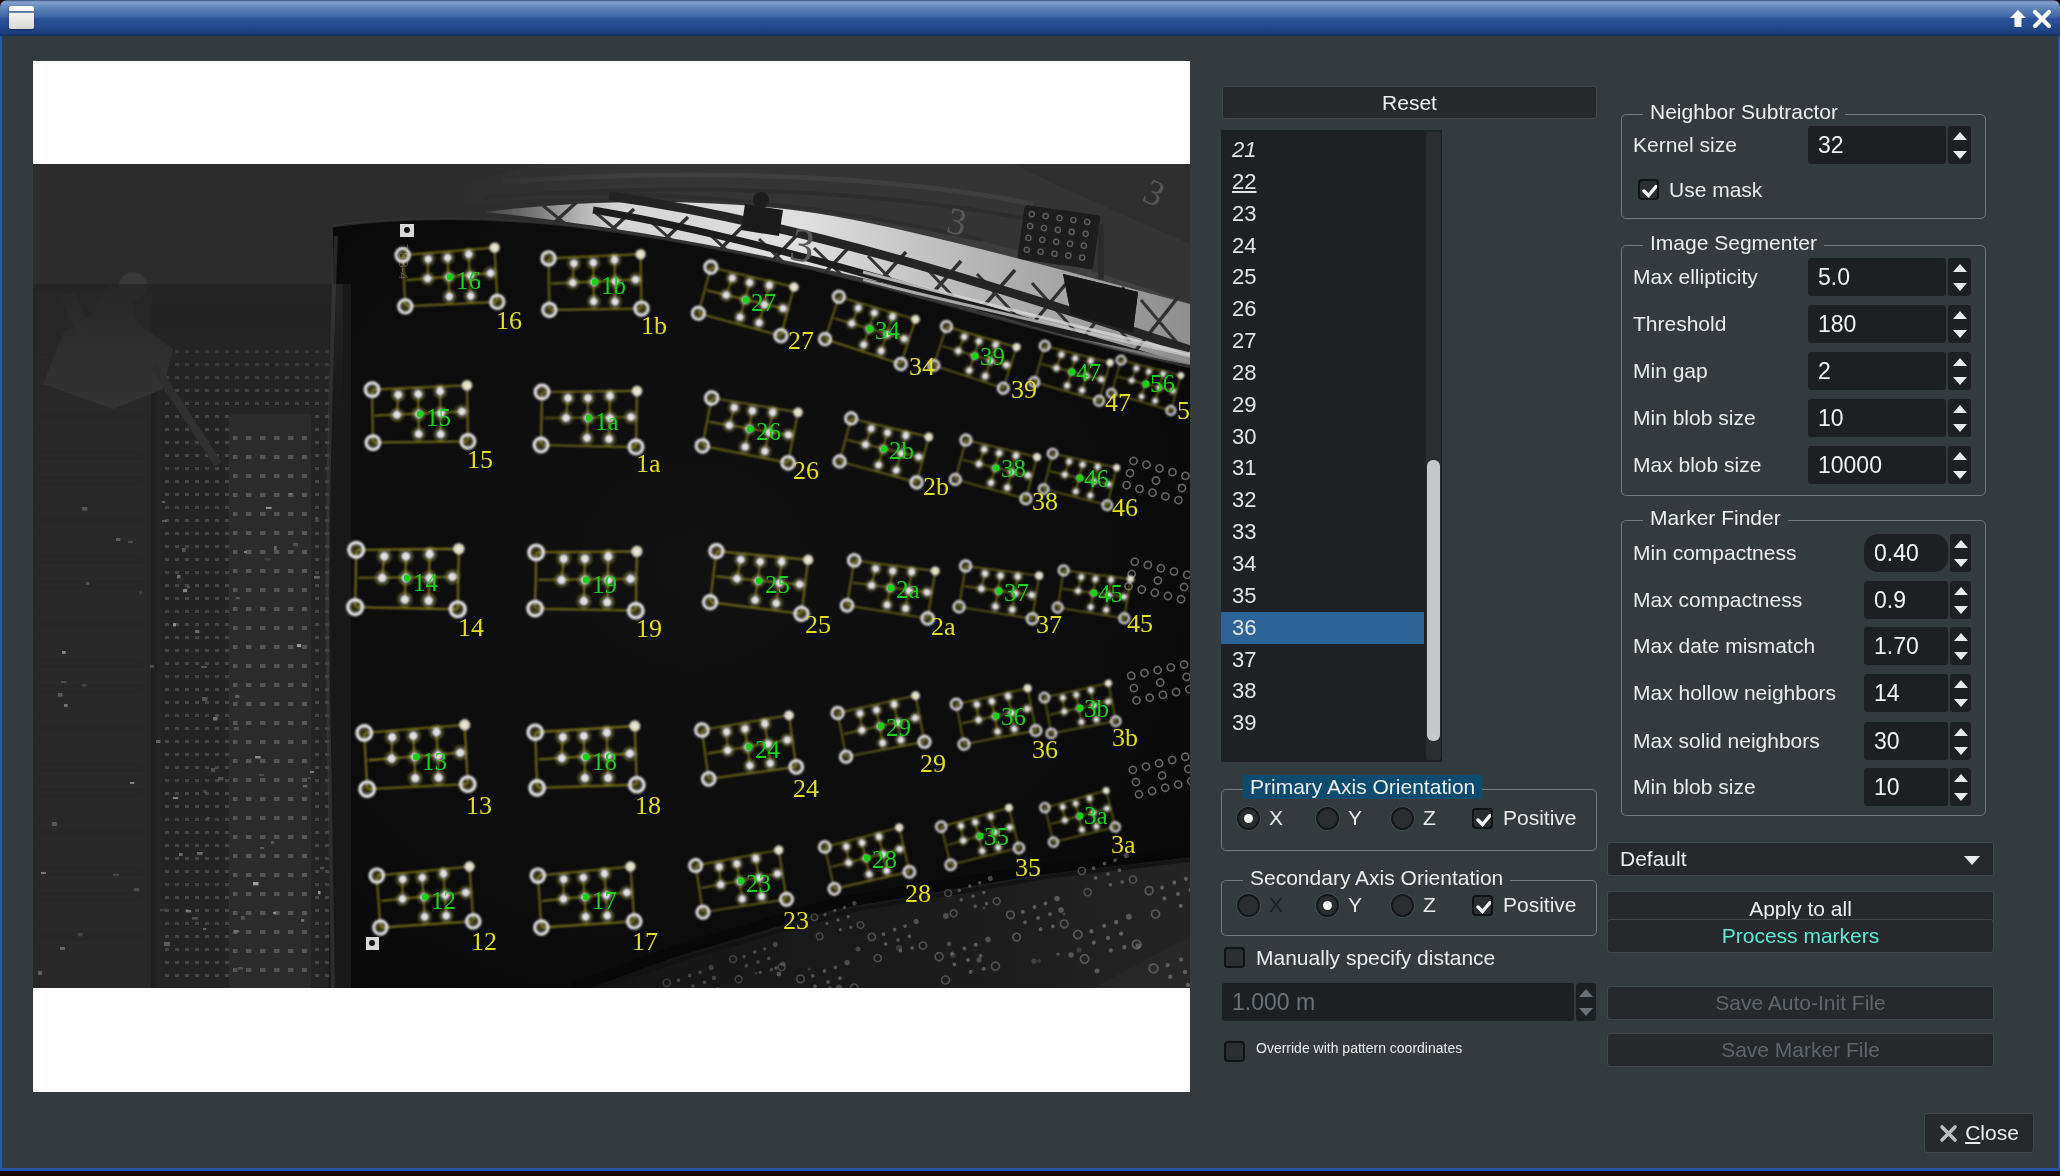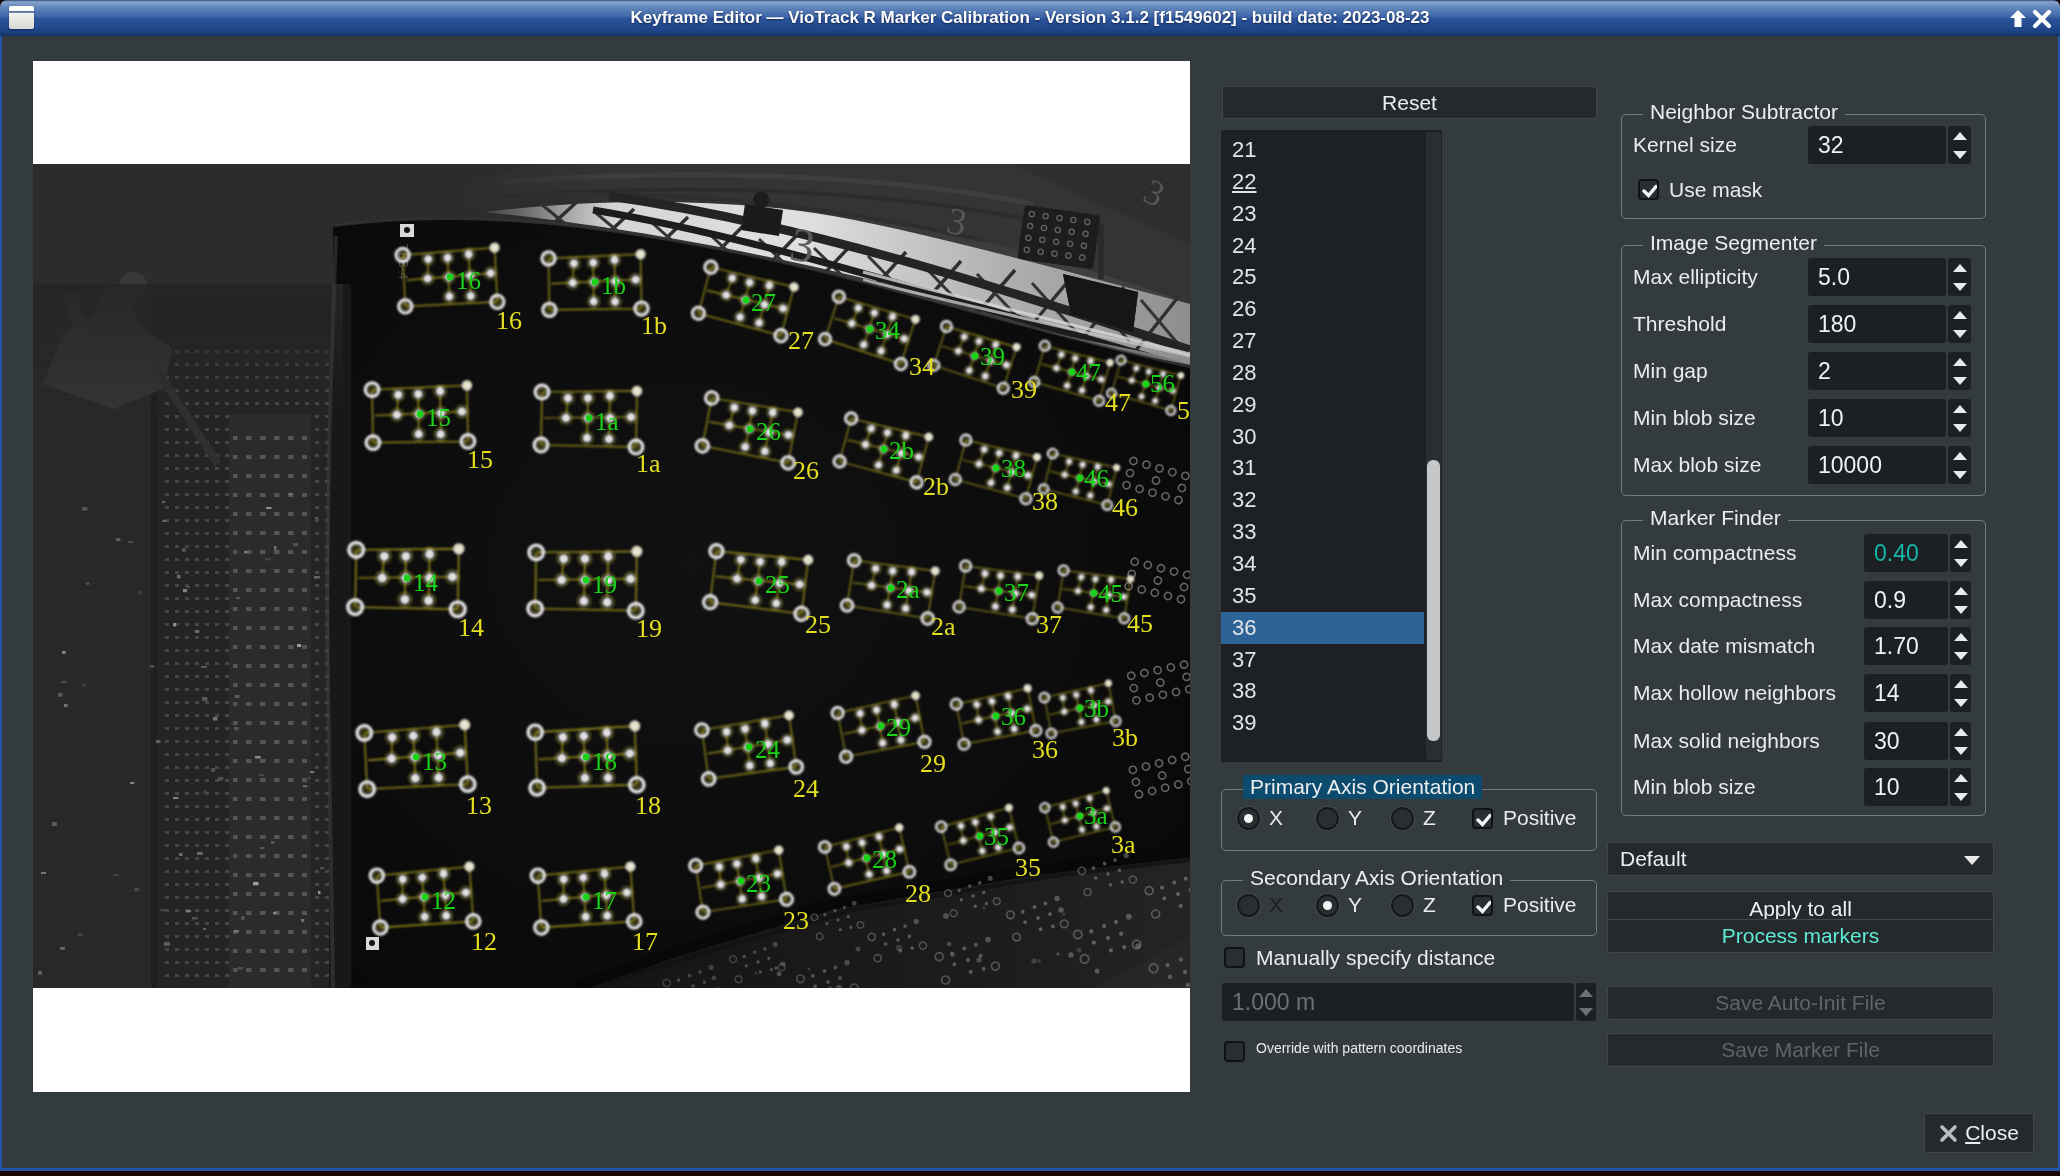--- a/index.html
+++ b/index.html
@@ -8,21 +8,20 @@
   background:linear-gradient(to bottom,#2e4c78 0%,#87a3cc 5%,#6388bc 20%,#3f66a7 46%,#2b5399 52%,#254c90 70%,#1d4283 88%,#16366b 97%,#123060 100%); }
 #titlebar .t { position:absolute; left:0; right:0; top:8px; text-align:center; color:#fff;
   font-weight:bold; font-size:17px; text-shadow:0 1px 2px rgba(0,10,40,.65); }
 #frame { position:absolute; left:0; top:36px; width:2060px; height:1135px;
   background:#343b3f; border-left:2px solid #2356a8; border-right:2px solid #2356a8;
   border-bottom:3px solid #2356a8; box-sizing:border-box; }
 </style></head>
 <body>
 <div id="titlebar">
  <div style="position:absolute;left:9px;top:6px;width:25px;height:23px;border-radius:2px;background:linear-gradient(to bottom,#ffffff 0%,#ffffff 20%,#5b77a3 22%,#5b77a3 28%,#f2f2ef 30%,#d9d9d4 100%);box-shadow:0 1px 2px rgba(0,0,30,.4)"></div>
- <div class="t">Keyframe Editor — VioTrack R Marker Calibration - Version 3.1.2 [f1549602] - build date: 2023-08-23</div>
  <svg style="position:absolute;right:31px;top:9px" width="22" height="20" viewBox="0 0 22 20">
       <path d="M11,1 L19,9 L14.5,9 L14.5,18 L7.5,18 L7.5,9 L3,9 Z" fill="#fff"></path>
     </svg>
  <svg style="position:absolute;right:8px;top:9px" width="20" height="20" viewBox="0 0 20 20">
       <path d="M3,3 L17,17 M17,3 L3,17" stroke="#fff" stroke-width="4.2" stroke-linecap="round"></path>
     </svg>
 </div>
 <div id="frame"></div>
 <div style="position:absolute;left:33px;top:61px;width:1157px;height:1031px;background:#ffffff"></div>
 <div style="position:absolute;left:33px;top:164px;width:1157px;height:824px">
@@ -714,21 +713,21 @@
 <text x="982" y="712" font-size="26" fill="#e4df1e" font-family="Liberation Serif">35</text>
 <circle cx="1047" cy="652" r="3.4" fill="#17d417"></circle>
 <text x="1051" y="660" font-size="25" fill="#19d519" font-family="Liberation Serif">3a</text>
 <text x="1078" y="689" font-size="26" fill="#e4df1e" font-family="Liberation Serif">3a</text>
 <rect width="1157" height="824" fill="none"></rect>
 </svg>
   </div>
 <div style="position:absolute;left:1222px;top:86px;width:375px;height:33px;background:#26292c;border:1px solid #41474c;border-radius:3px;box-sizing:border-box;color:#eceeef;font-size:21px;display:flex;align-items:center;justify-content:center">Reset</div>
 <div style="position:absolute;left:1221px;top:130px;width:221px;height:632px;background:#1e2124;color:#e2e5e6;font-size:22px">
 <div style="position:absolute;left:0;top:4px;right:18px">
-      <div style="height:31.85px;line-height:31.85px;padding-left:11px;">21</div>
+      <div style="height:31.85px;line-height:31.85px;padding-left:11px;font-style:italic;">21</div>
       <div style="height:31.85px;line-height:31.85px;padding-left:11px;text-decoration:underline;">22</div>
       <div style="height:31.85px;line-height:31.85px;padding-left:11px;">23</div>
       <div style="height:31.85px;line-height:31.85px;padding-left:11px;">24</div>
       <div style="height:31.85px;line-height:31.85px;padding-left:11px;">25</div>
       <div style="height:31.85px;line-height:31.85px;padding-left:11px;">26</div>
       <div style="height:31.85px;line-height:31.85px;padding-left:11px;">27</div>
       <div style="height:31.85px;line-height:31.85px;padding-left:11px;">28</div>
       <div style="height:31.85px;line-height:31.85px;padding-left:11px;">29</div>
       <div style="height:31.85px;line-height:31.85px;padding-left:11px;">30</div>
       <div style="height:31.85px;line-height:31.85px;padding-left:11px;">31</div>
@@ -821,21 +820,21 @@
 </div>
 <div style="position:absolute;left:1633px;top:453px;font-size:21px;color:#e9ebec">Max blob size</div>
 <div style="position:absolute;left:1808px;top:446px;width:138px;height:38px;background:#1d2023;border-radius:3px;color:#f1f2f3;font-size:23px;line-height:38px;padding-left:10px;box-sizing:border-box">10000</div>
 <div style="position:absolute;left:1948px;top:446px;width:23px;height:38px;background:#1d2023;border-radius:3px">
  <div style="position:absolute;left:50%;top:6px;margin-left:-7px;width:0;height:0;border-left:7px solid transparent;border-right:7px solid transparent;border-bottom:8px solid #e8eaeb"></div>
  <div style="position:absolute;left:50%;bottom:5px;margin-left:-7px;width:0;height:0;border-left:7px solid transparent;border-right:7px solid transparent;border-top:8px solid #e8eaeb"></div>
 </div>
 <div style="position:absolute;left:1621px;top:520px;width:365px;height:296px;border:1px solid #72797f;border-radius:5px;box-sizing:border-box"></div>
 <div style="position:absolute;left:1643px;top:506px;background:#343b3f;padding:0 7px;font-size:21px;color:#eceeef">Marker Finder</div>
 <div style="position:absolute;left:1633px;top:541px;font-size:21px;color:#e9ebec">Min compactness</div>
-<div style="position:absolute;left:1864px;top:534px;width:84px;height:38px;background:#1d2023;border-radius:3px;color:#14b8a6;font-size:23px;line-height:38px;padding-left:10px;box-sizing:border-box">0.40</div>
+<div style="position:absolute;left:1864px;top:534px;width:84px;height:38px;background:#1d2023;border-radius:14px;color:#ffffff;font-size:23px;line-height:38px;padding-left:10px;box-sizing:border-box">0.40</div>
 <div style="position:absolute;left:1950px;top:534px;width:21px;height:38px;background:#1d2023;border-radius:3px">
  <div style="position:absolute;left:50%;top:6px;margin-left:-7px;width:0;height:0;border-left:7px solid transparent;border-right:7px solid transparent;border-bottom:8px solid #e8eaeb"></div>
  <div style="position:absolute;left:50%;bottom:5px;margin-left:-7px;width:0;height:0;border-left:7px solid transparent;border-right:7px solid transparent;border-top:8px solid #e8eaeb"></div>
 </div>
 <div style="position:absolute;left:1633px;top:588px;font-size:21px;color:#e9ebec">Max compactness</div>
 <div style="position:absolute;left:1864px;top:581px;width:84px;height:38px;background:#1d2023;border-radius:3px;color:#f1f2f3;font-size:23px;line-height:38px;padding-left:10px;box-sizing:border-box">0.9</div>
 <div style="position:absolute;left:1950px;top:581px;width:21px;height:38px;background:#1d2023;border-radius:3px">
  <div style="position:absolute;left:50%;top:6px;margin-left:-7px;width:0;height:0;border-left:7px solid transparent;border-right:7px solid transparent;border-bottom:8px solid #e8eaeb"></div>
  <div style="position:absolute;left:50%;bottom:5px;margin-left:-7px;width:0;height:0;border-left:7px solid transparent;border-right:7px solid transparent;border-top:8px solid #e8eaeb"></div>
 </div>

